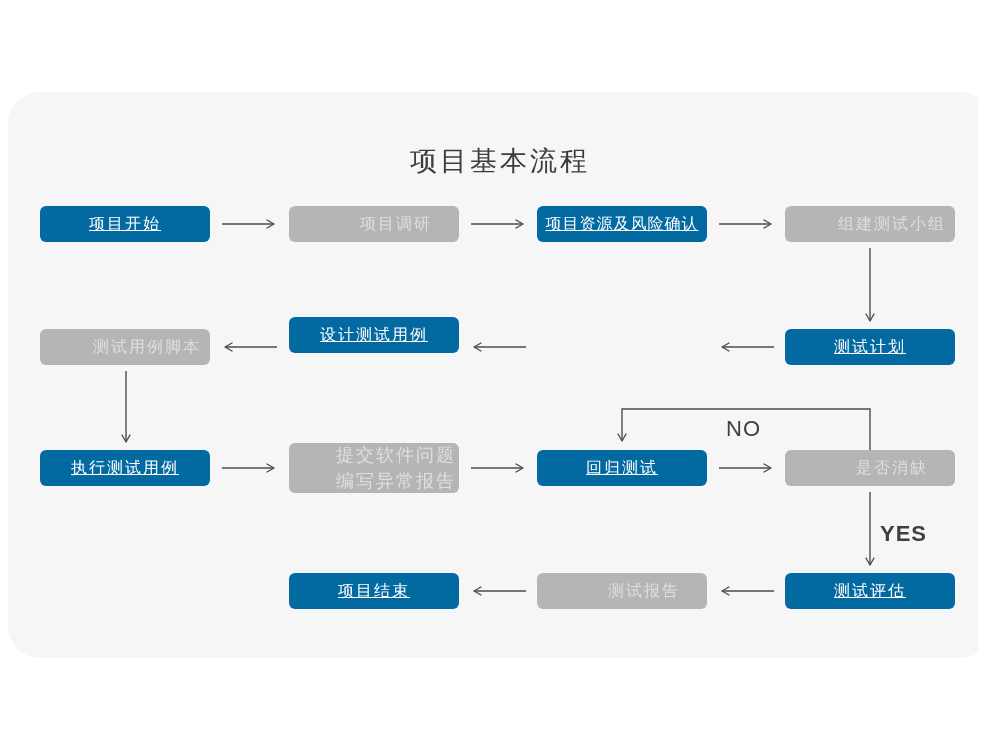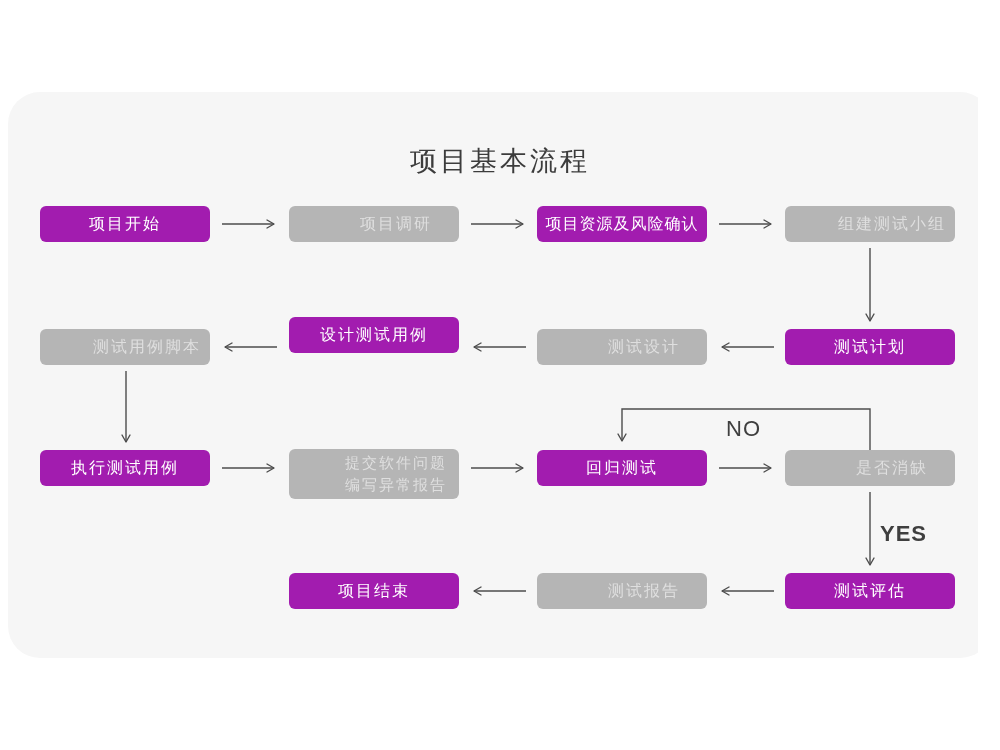--- a/index.html
+++ b/index.html
@@ -17,23 +17,23 @@
     position: absolute; left: 0; top: 143px; width: 1000px;
     text-align: center; font-size: 27px; font-weight: 500;
     color: #3c3c3c; letter-spacing: 3px;
   }
 
   .node {
     position: absolute; width: 170px; height: 36px; border-radius: 6px;
     display: flex; align-items: center; justify-content: center;
     font-size: 16px; letter-spacing: 2px; white-space: nowrap;
   }
-  .node.purple { background: #a21caf; color: #ffffff; }
+  .node.purple { background: #0369a1; color: #ffffff; text-decoration: underline; }
   .node.gray   { background: #b5b5b5; color: #dfdfdf; padding-left: 44px; }
-  .node.tall   { height: 50px; flex-direction: column; line-height: 1.45; font-size: 15px; margin-top: 6px; }
+  .node.tall   { height: 50px; flex-direction: column; line-height: 1.45; font-size: 18px; }
 
   .arrows { position: absolute; left: 0; top: 0; width: 1000px; height: 750px; pointer-events: none; }
 
   .flow-label {
     position: absolute; font-size: 22px; color: #3f3f3f; letter-spacing: 1px;
   }
   .no-label  { left: 726px; top: 416px; }
   .yes-label { left: 880px; top: 521px; font-weight: bold; }
 </style>
 </head>
@@ -55,23 +55,20 @@
   </div>
   <div class="node gray" style="left:785px; top:206px">
     <span>组建测试小组</span>
   </div>
 
   <div class="node gray" style="left:40px; top:329px">
     <span>测试用例脚本</span>
   </div>
   <div class="node purple" style="left:289px; top:317px">
     <span>设计测试用例</span>
-  </div>
-  <div class="node gray" style="left:537px; top:329px">
-    <span>测试设计</span>
   </div>
   <div class="node purple" style="left:785px; top:329px">
     <span>测试计划</span>
   </div>
 
   <div class="node purple" style="left:40px; top:450px">
     <span>执行测试用例</span>
   </div>
   <div class="node gray tall" style="left:289px; top:443px">
     <span>提交软件问题</span>

